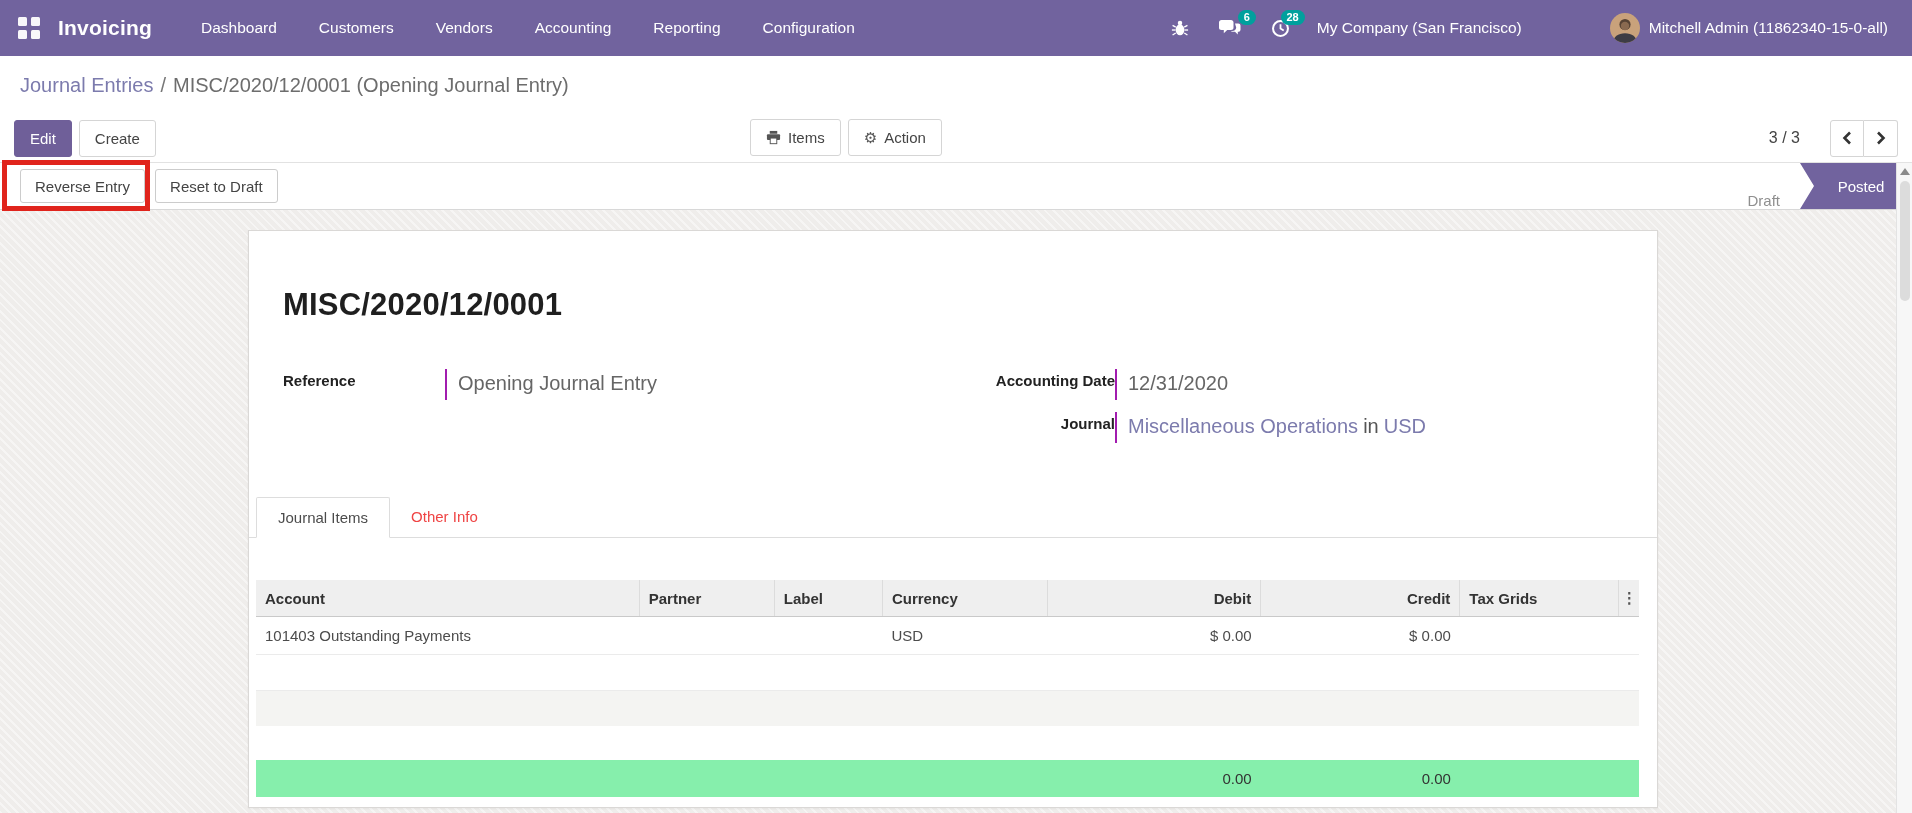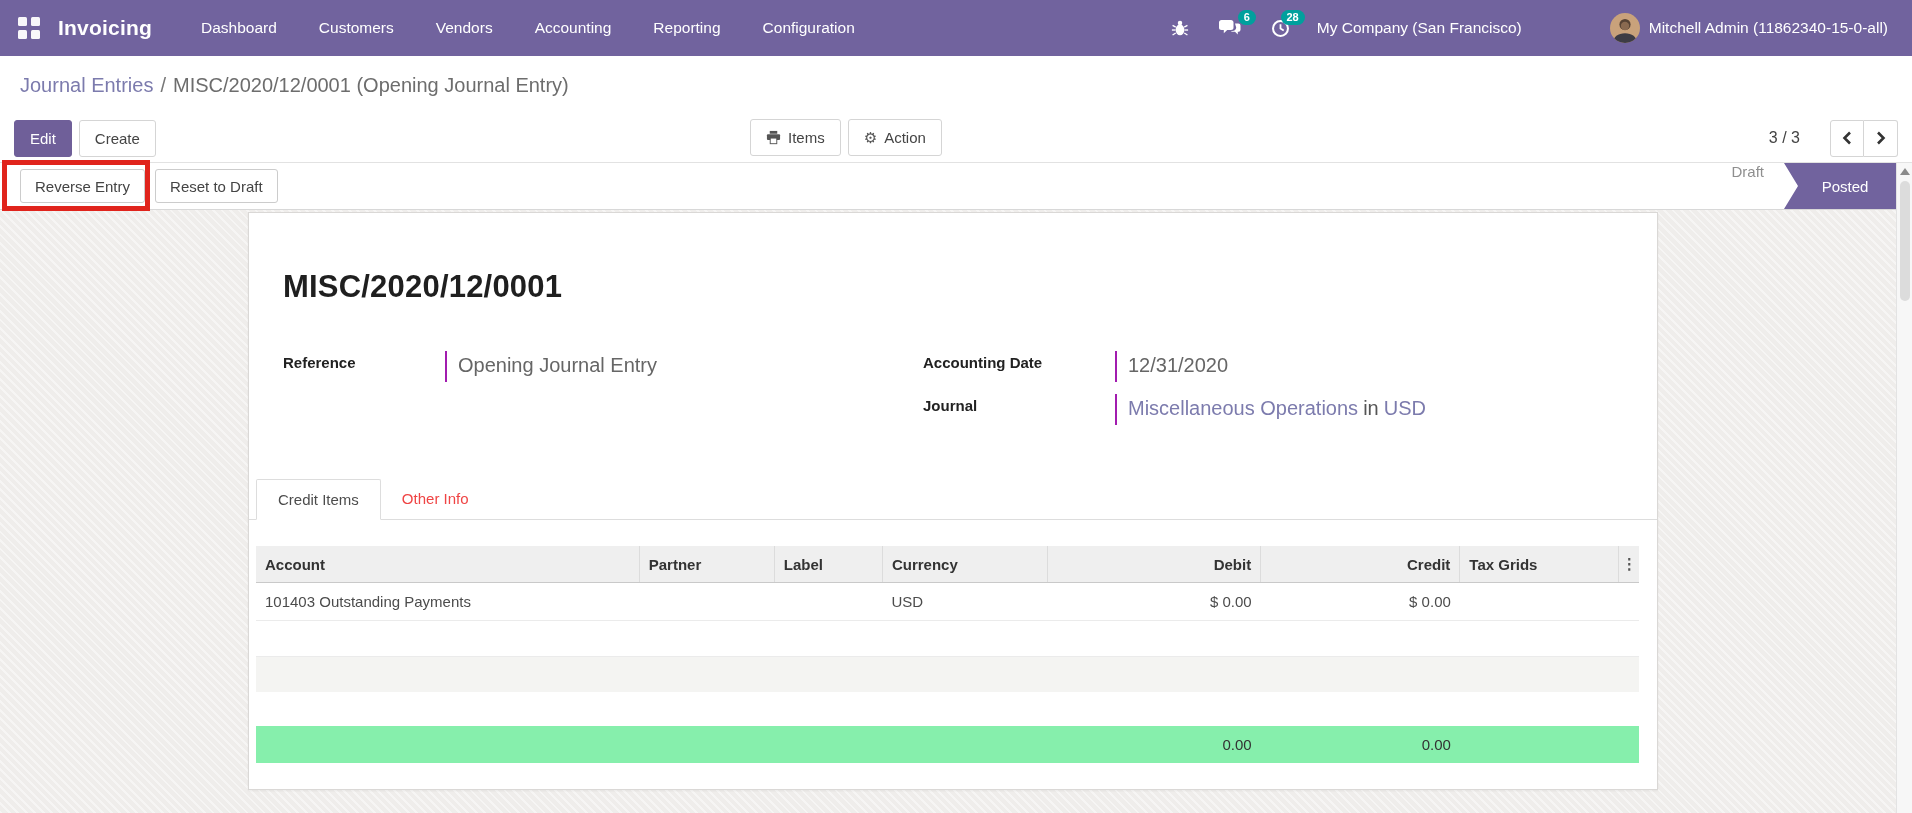--- a/index.html
+++ b/index.html
@@ -83,70 +83,70 @@
   }
   .status-btn {
     height:34px; background:#fff; border:1px solid #ccc; border-radius:3px;
     font-size:15px; font-family:inherit; color:#444; padding:0 14px;
     margin-right:10px; cursor:pointer; display:inline-flex; align-items:center;
   }
   .annotation {
     position:absolute; left:2px; top:-3px; width:148px; height:51px;
     border:5px solid #e0241c; pointer-events:none; z-index:5;
   }
-  .status-right { margin-left:auto; display:flex; align-items:flex-start; height:100%; padding-right:16px; }
+  .status-right { margin-left:auto; display:flex; align-items:flex-end; height:100%; }
   .state-draft { color:#8f8f8f; font-size:15px; margin-right:20px; cursor:pointer; }
   .state-posted {
     height:100%; width:112px; background:#71639e; color:#fff; font-size:15px;
     display:flex; align-items:center; justify-content:center; padding-left:10px;
     clip-path:polygon(0 0, 14px 50%, 0 100%, 100% 100%, 100% 0);
     cursor:pointer;
   }
 
   
   .content {
     position:relative; height:603px;
     background:
       repeating-linear-gradient(45deg, rgba(255,255,255,0.45) 0 2px, rgba(0,0,0,0) 2px 6px),
       #efedeb;
   }
   .sheet {
-    position:absolute; left:248px; top:2px; width:1410px; height:578px;
+    position:absolute; left:248px; top:20px; width:1410px; height:578px;
     background:#fff; border:1px solid #dad8d6; box-shadow:0 1px 2px rgba(0,0,0,0.05);
   }
   .sheet-head { padding:56px 34px 0; }
   .sheet-title { font-size:31px; font-weight:bold; color:#1f1f1f; letter-spacing:0.2px; }
 
   .fields { display:flex; padding:46px 34px 0; }
   .fgroup-left  { width:640px; }
   .fgroup-right { flex:1; }
   .field-row { display:flex; margin-bottom:12px; }
   .field-label { font-weight:bold; color:#222; font-size:15px; padding-top:3px; }
   .fgroup-left  .field-label { width:162px; }
-  .fgroup-right .field-label { width:192px; }
+  .fgroup-right .field-label { width:192px;text-align:right; }
   .field-value {
     flex:1; border-left:2px solid #a21caf; padding:3px 0 5px 11px;
     color:#666; font-size:20px; min-height:24px;
   }
   .o-link { color:#7c7bad; text-decoration:none; cursor:pointer; }
   .conn { color:#555; margin:0 5px; }
 
   
   .notebook { margin-top:42px; }
   .tabs { padding-left:7px; border-bottom:1px solid #ddd; display:flex; }
   .tab { padding:11px 21px; font-size:15px; cursor:pointer; }
   .tab.active {
     border:1px solid #ddd; border-bottom:1px solid #fff; margin-bottom:-1px;
     background:#fff; color:#4c4c4c; border-radius:2px 2px 0 0;
   }
   .tab.inactive { color:#ef4444; }
 
   
   .table-wrap { padding:26px 18px 0 7px; }
-  table { width:100%; border-collapse:collapse; font-size:15px; table-layout:fixed; }
+  table { width:100%; border-collapse:collapse; font-size:15px; table-layout:fixed;margin-top:16px; }
   thead th {
     background:#efefef; font-weight:bold; color:#333; text-align:left;
     padding:9px 9px; border-left:1px solid #dcdcdc; border-bottom:1px solid #c9c9c9;
     cursor:pointer; overflow:hidden; white-space:nowrap;
   }
   thead th:first-child { border-left:none; }
   thead th.num { text-align:right; }
   thead th.opt { text-align:center; padding:9px 2px; }
   tbody td { padding:10px 9px; border-bottom:1px solid #ebebeb; color:#4c4c4c; white-space:nowrap; overflow:hidden; }
   td.num { text-align:right; }
@@ -312,21 +312,21 @@
           <div class="field-label">Journal</div>
           <div class="field-value">
             <a class="o-link">Miscellaneous Operations</a><span class="conn">in</span><a class="o-link">USD</a>
           </div>
         </div>
       </div>
     </div>
 
     <div class="notebook">
       <div class="tabs">
-        <div class="tab active">Credit Items</div>
+        <div class="tab active">Journal Items</div>
         <div class="tab inactive">Other Info</div>
       </div>
 
       <div class="table-wrap">
         <table>
           <colgroup>
             <col style="width:383px">
               <col style="width:135px">
               <col style="width:108px">
               <col style="width:165px">

